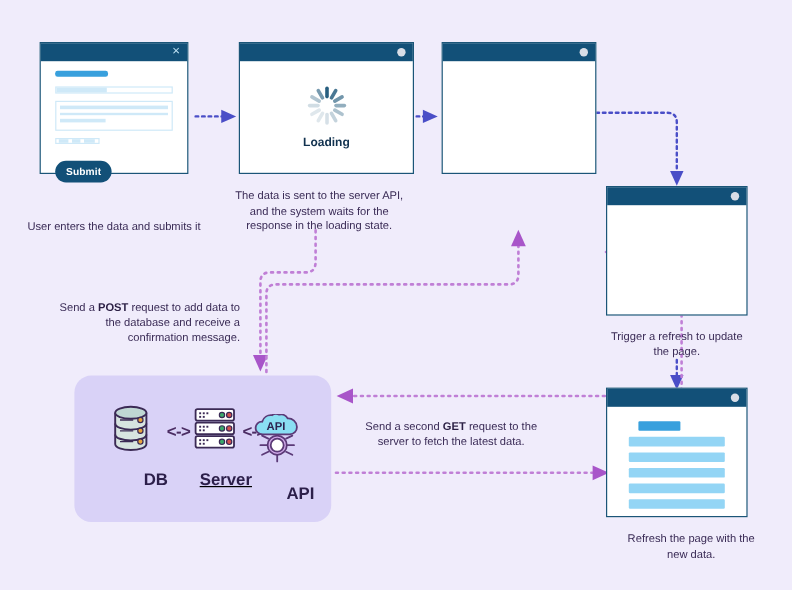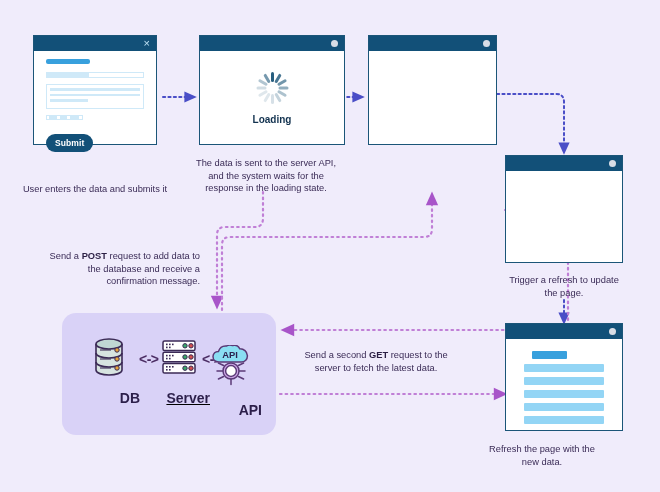--- a/index.html
+++ b/index.html
@@ -226,21 +226,21 @@
     </div>
     <div class="body">
       <div class="l-head"></div>
       <div class="l-row"></div>
       <div class="l-row"></div>
       <div class="l-row"></div>
       <div class="l-row"></div>
       <div class="l-row"></div>
     </div>
   </div>
-  <div class="cap" style="left:484px;top:443px;width:116px;">Refresh the page with the new data.</div>
+  <div class="cap" style="left:518px;top:443px;width:116px;">Refresh the page with the new data.</div>
 
   <div id="backend" style="left:62px;top:313px;width:214px;height:122px;">
 
     <div class="node" style="left:16px;top:22px;width:62px;">
       <svg width="40" height="44" viewBox="0 0 40 44">
         <g stroke="#3b2a55" stroke-width="1.6">
           <path d="M7,9 L7,35 C7,38 13,40 20,40 C27,40 33,38 33,35 L33,9" fill="#d7e4e0"></path>
           <ellipse cx="20" cy="9" rx="13" ry="5" fill="#bfd7d3"></ellipse>
           <path d="M7,18 C7,21 13,23 20,23 C27,23 33,21 33,18" fill="none"></path>
           <path d="M7,27 C7,30 13,32 20,32 C27,32 33,30 33,27" fill="none"></path>

